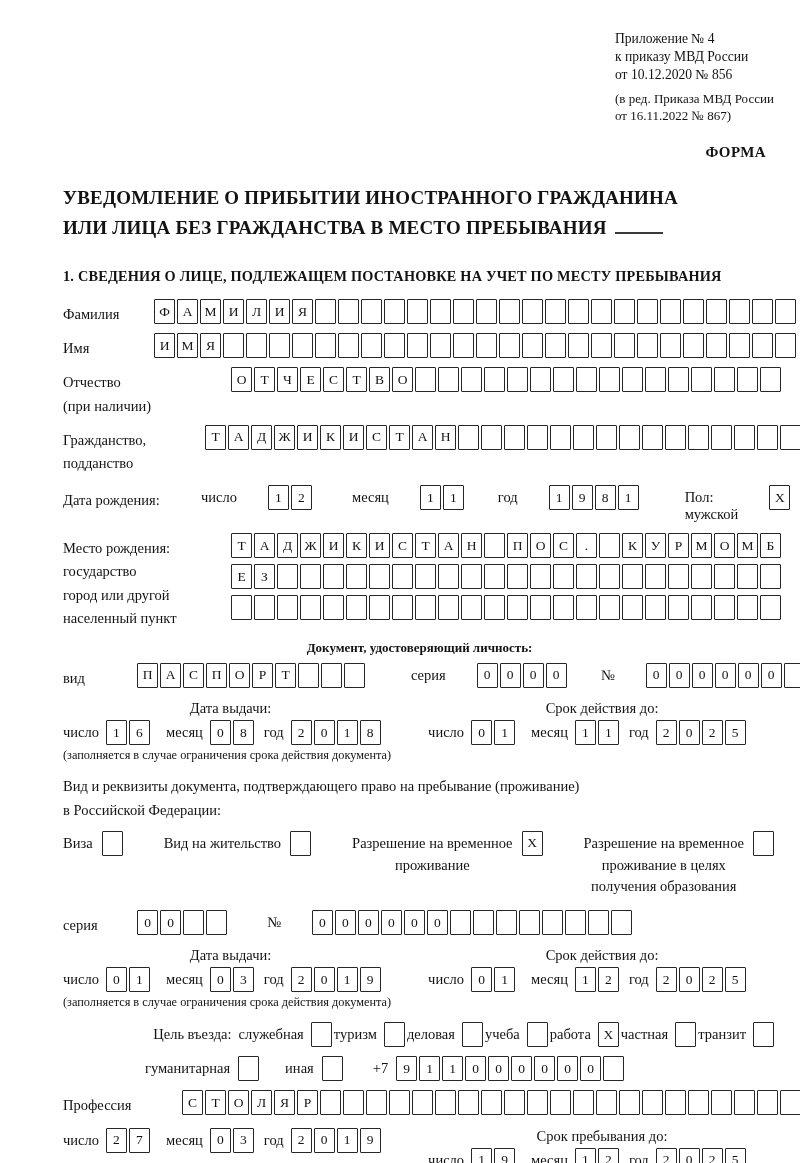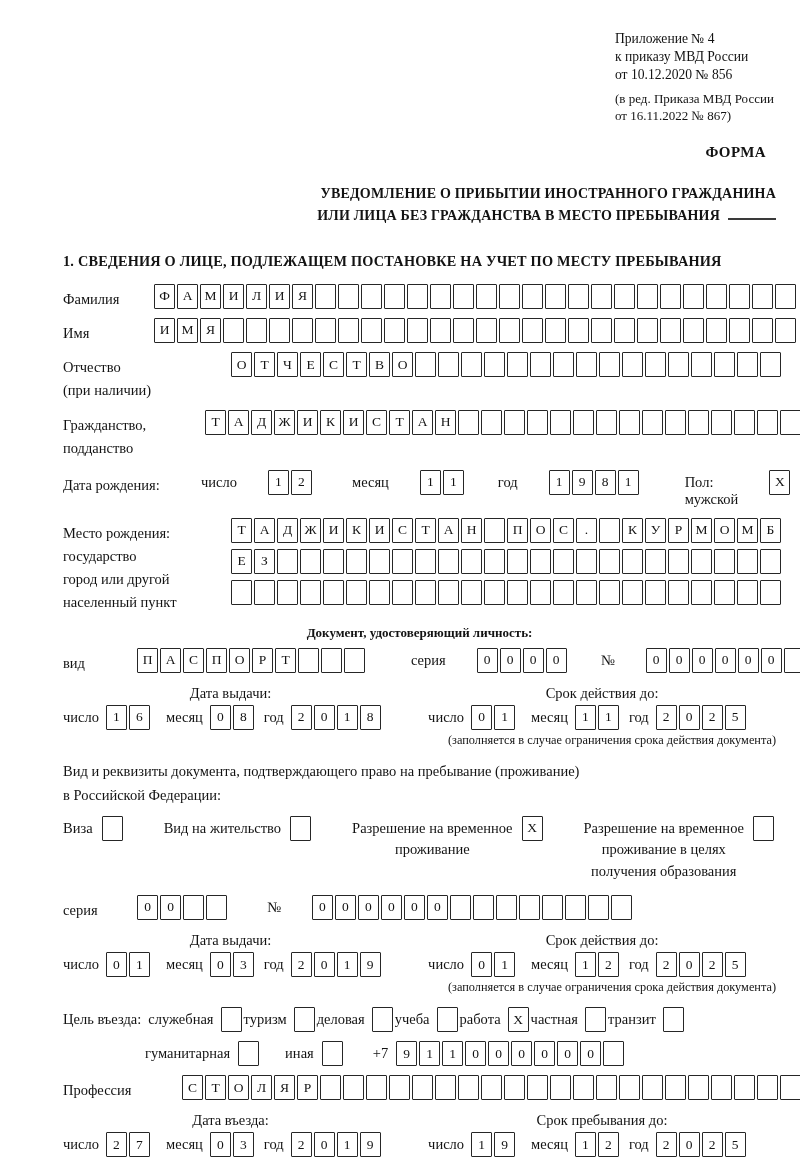--- a/index.html
+++ b/index.html
@@ -7,21 +7,21 @@
   .page{
     width:800px;min-height:1163px;box-sizing:border-box;
     padding:30px 24px 24px 63px;
     font-family:"Liberation Serif","DejaVu Serif",serif;
     color:#131313;font-size:14.5px;background:#fff;
   }
   
   .appendix{margin-left:552px;font-size:13.6px;line-height:1.32;white-space:nowrap;}
   .appendix .sub{margin-top:6px;font-size:13px;}
   .forma{text-align:right;font-weight:bold;font-size:15px;margin:20px 10px 0 0;letter-spacing:.4px;}
-  .title{text-align:right;font-weight:bold;font-size:14px;margin-top:22px;line-height:1.55;letter-spacing:.2px;}
+  .title{text-align:left;font-weight:bold;font-size:19px;margin-top:22px;line-height:1.55;letter-spacing:.2px;}
   .blank{display:inline-block;width:48px;border-bottom:2px solid #3a3a3a;height:.95em;margin-left:8px;}
   .sec{font-weight:bold;font-size:14.3px;margin-top:26px;letter-spacing:.2px;}
 
   
   .cell{
     box-sizing:border-box;width:21px;height:25px;flex-shrink:0;
     border:1.6px solid #262626;border-radius:1px;background:#fff;
     display:inline-flex;align-items:center;justify-content:center;
     margin-right:2px;font-size:13.5px;font-family:"Liberation Serif",serif;
   }
@@ -37,29 +37,29 @@
   .bp-rows .frow0{display:flex;margin-bottom:6px;}
 
   .center-b{font-weight:bold;text-align:center;margin-top:10px;font-size:13px;}
 
   .datesec{display:flex;margin-top:10px;}
   .dhalf{box-sizing:border-box;}
   .dhalf.left{width:47%;}
   .dhalf.right{width:53%;padding-left:30px;}
   .dtitle{text-align:center;margin-bottom:3px;}
   .drow{display:flex;align-items:flex-start;}
-  .dnote{text-align:right;font-size:12.3px;margin-top:3px;}
+  .dnote{text-align:left;font-size:12.3px;margin-top:3px;}
 
   .restext{margin-top:12px;line-height:1.65;}
   .resrow{display:flex;justify-content:space-between;align-items:flex-start;margin-top:8px;}
   .opt{display:flex;align-items:flex-start;}
   .opt .olines{line-height:1.5;margin-right:9px;padding-top:2px;}
   .opt .olines.c{text-align:center;}
 
-  .prow{display:flex;justify-content:flex-start;align-items:center;margin-top:12px;}
+  .prow{display:flex;justify-content:flex-end;align-items:center;margin-top:12px;}
   .pitem{display:flex;align-items:center;}
   .pitem .plbl{margin-right:7px;}
   .prow2{display:flex;align-items:center;margin-top:9px;margin-left:82px;}
 </style>
 </head>
 <body>
 
 <div class="page">
 
   <div class="appendix">
@@ -607,21 +607,20 @@
         <span class="cell"></span>
         <span class="cell"></span>
         <span class="cell"></span>
         <span class="cell"></span>
         <span class="cell"></span>
       </div>
   </div>
 
   <div class="datesec">
     <div class="dhalf left">
-      <div class="dtitle">Дата въезда:</div>
       <div class="drow">
         <span class="dlbl">число</span>
         <span class="boxes">
             <span class="cell">2</span>
             <span class="cell">7</span>
           </span>
         <span class="dlbl ml14">месяц</span>
         <span class="boxes">
             <span class="cell">0</span>
             <span class="cell">3</span>

